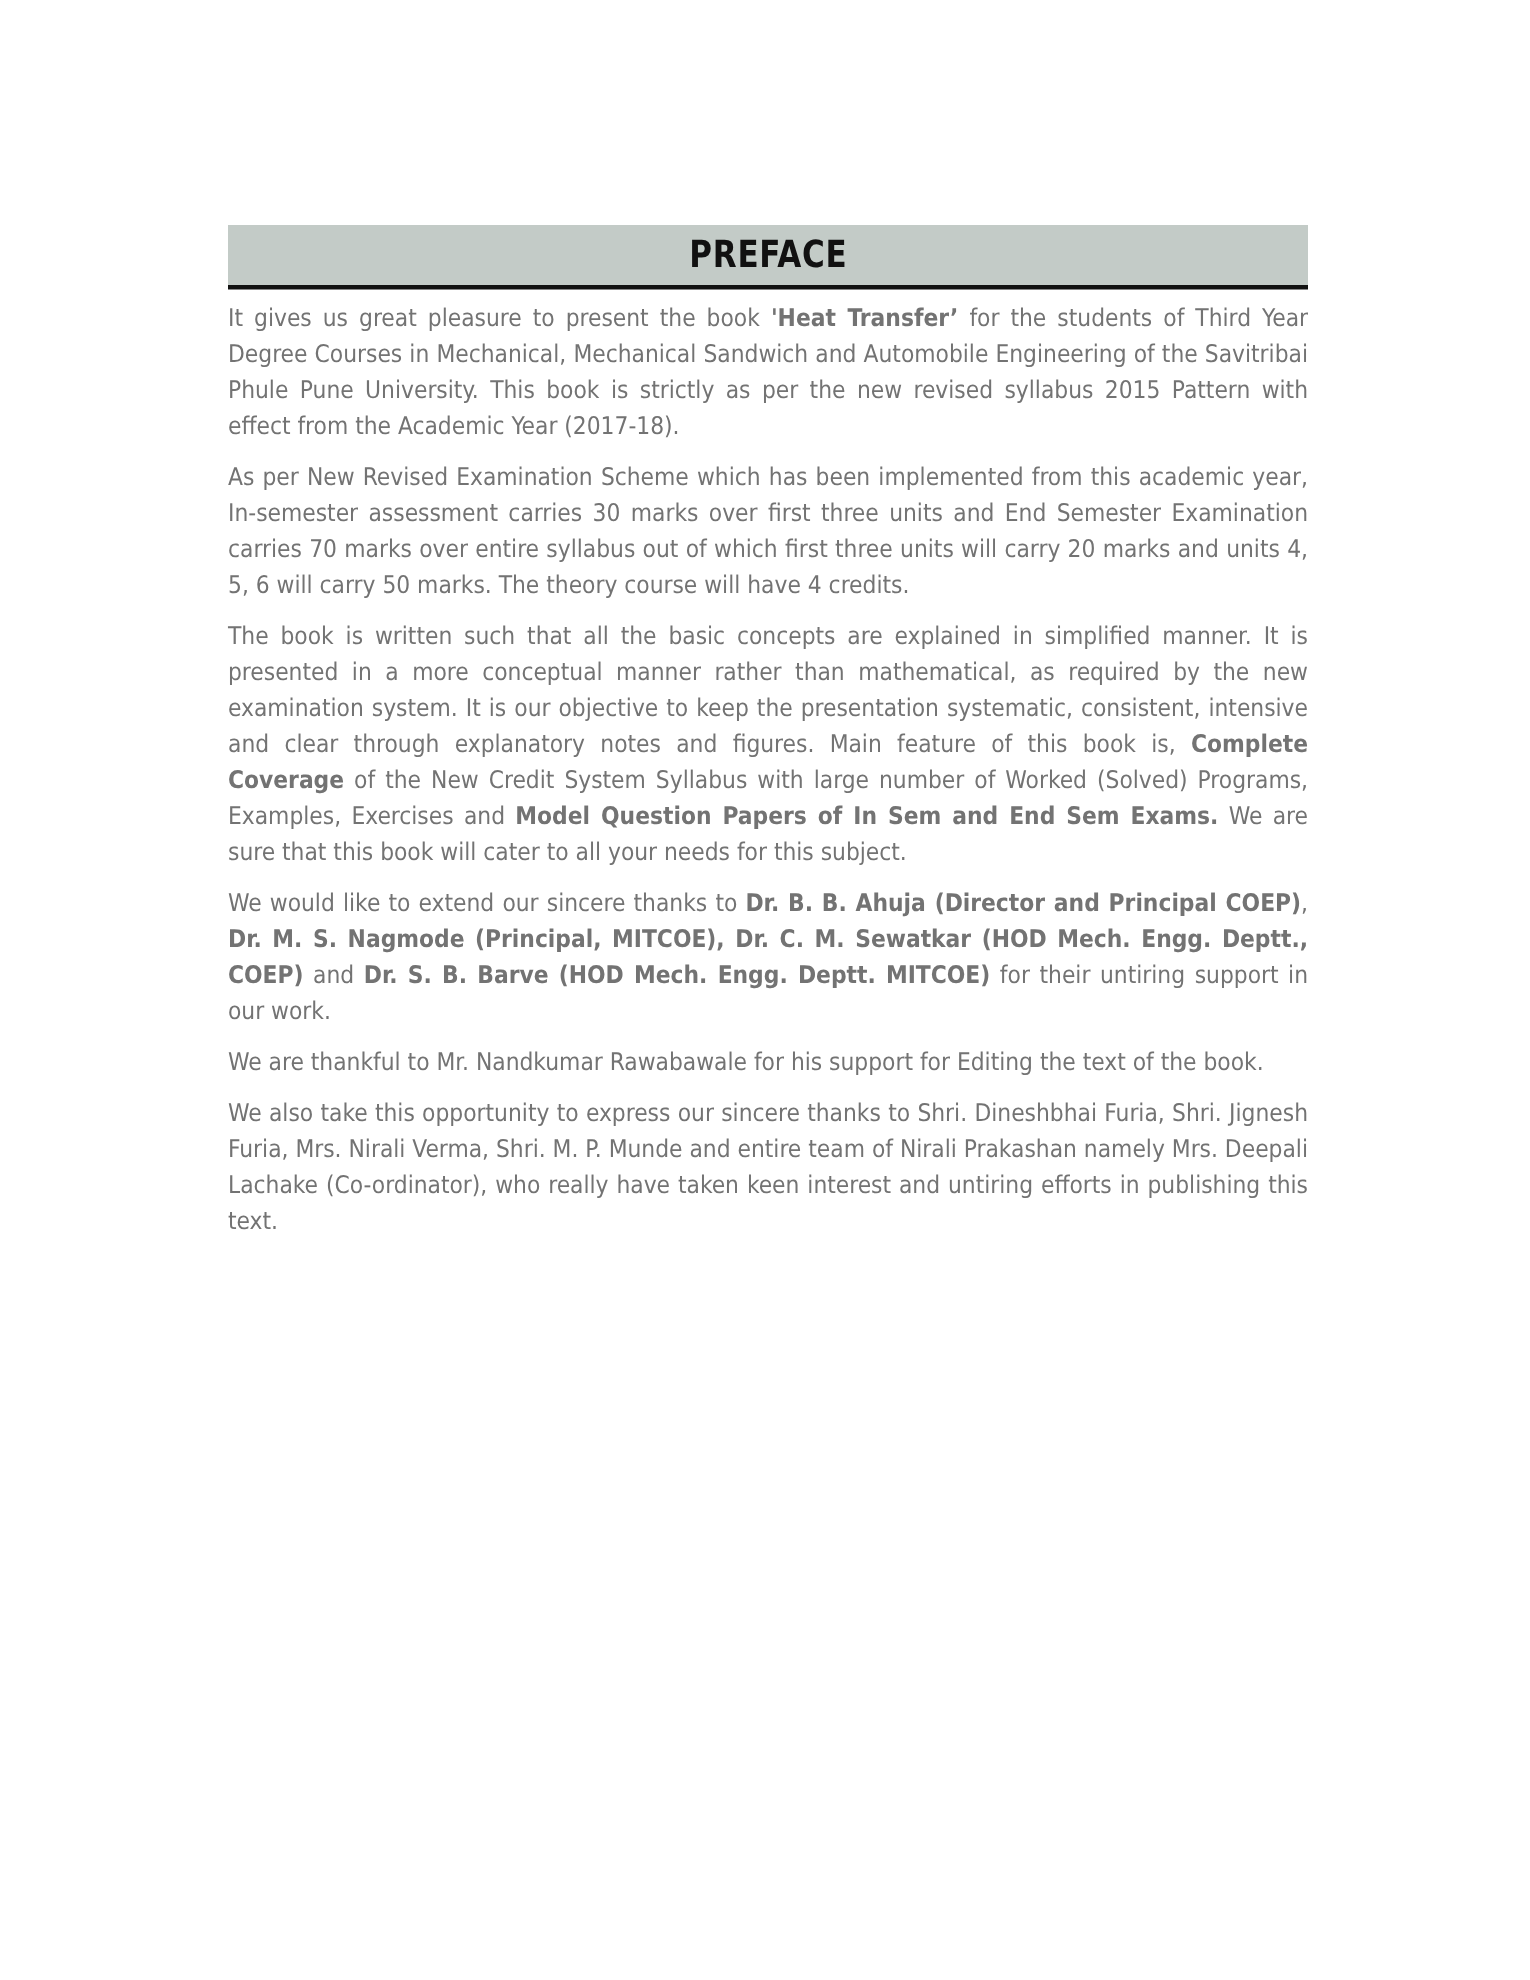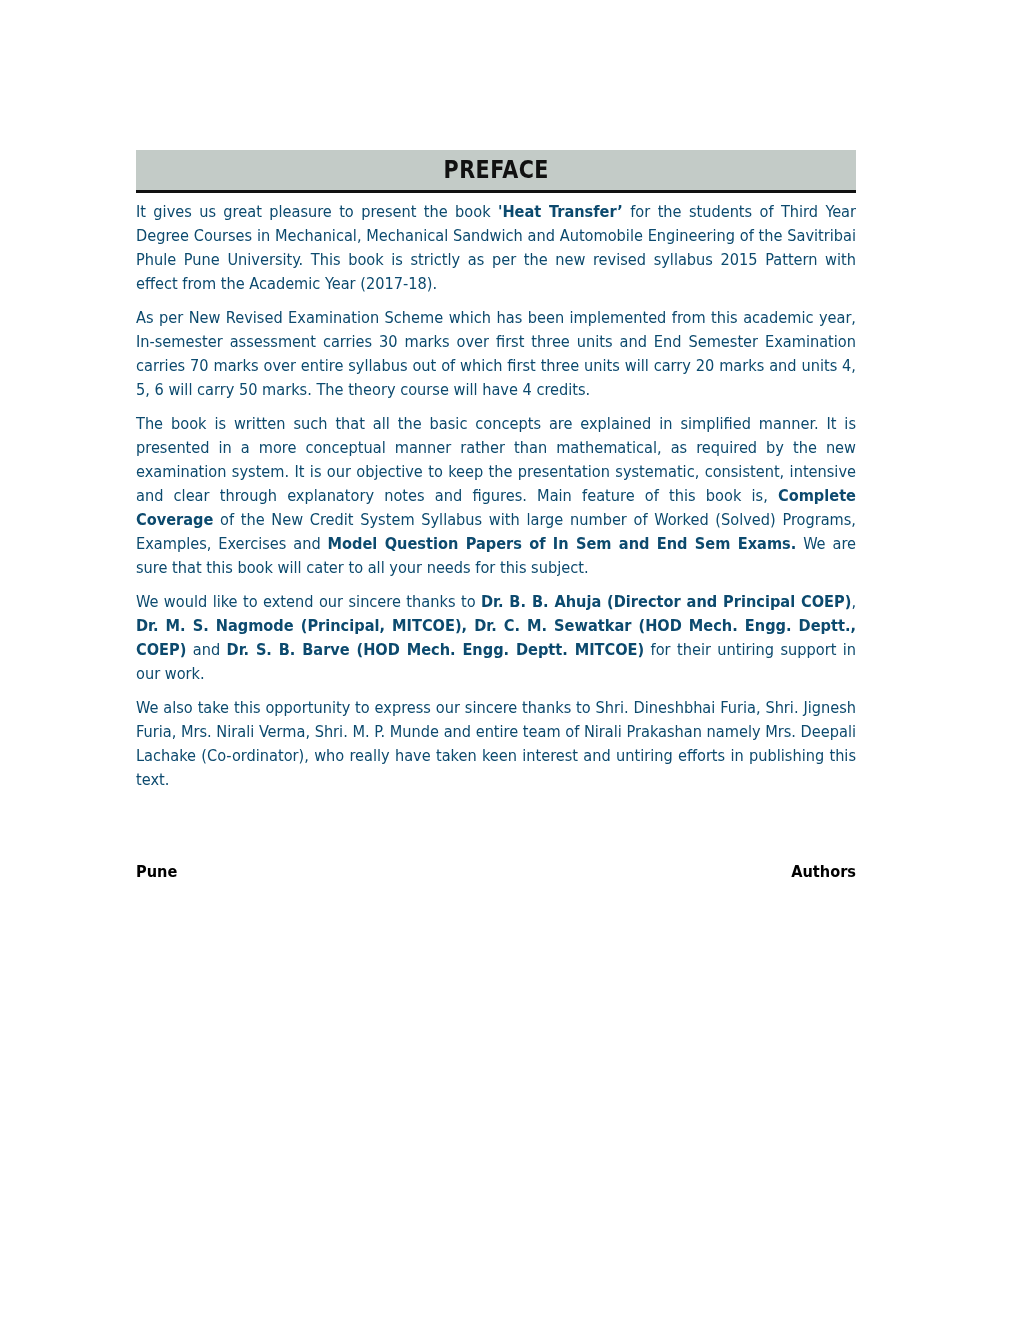--- a/index.html
+++ b/index.html
@@ -11,21 +11,21 @@
     width: 1020px;
     height: 1320px;
     position: relative;
     font-family: "Liberation Sans", sans-serif;
     color: #000000;
     overflow: hidden;
   }
 
   #page {
     position: absolute;
-    left: 136px;
+    left: 152px;
     top: 150px;
     width: 720px;
   }
 
   
   .header-bar {
     background: #c3cbc7;
     height: 40px;
     line-height: 40px;
     text-align: center;
@@ -47,21 +47,21 @@
   }
 
   
   .para {
     font-family: "DejaVu Sans Condensed", "Liberation Sans Narrow", "Liberation Sans", sans-serif;
     font-size: 16.2px;
     line-height: 24px;
     text-align: justify;
     text-justify: inter-word;
     margin: 0 0 10px 0;
-    color: #0c4a6e;
+    color: #737373;
     -webkit-font-smoothing: none;
   }
 
   .spacer-sig {
     height: 58px;
   }
 
   
   .sig-row {
     display: flex;
@@ -82,22 +82,19 @@
 
   <div class="header-bar">
     <span class="header-title">PREFACE</span>
   </div>
   <div class="header-rule"></div>
 
   <p class="para"><span>It gives us great pleasure to present the book </span><span style="font-weight: bold;">'Heat Transfer’</span><span> for the students of Third Year Degree Courses in Mechanical, Mechanical Sandwich and Automobile Engineering of the Savitribai Phule Pune University. This book is strictly as per the new revised syllabus 2015 Pattern with effect from the Academic Year (2017-18).</span></p>
   <p class="para"><span>As per New Revised Examination Scheme which has been implemented from this academic year, In-semester assessment carries 30 marks over first three units and End Semester Examination carries 70 marks over entire syllabus out of which first three units will carry 20 marks and units 4, 5, 6 will carry 50 marks. The theory course will have 4 credits.</span></p>
   <p class="para"><span>The book is written such that all the basic concepts are explained in simplified manner. It is presented in a more conceptual manner rather than mathematical, as required by the new examination system. It is our objective to keep the presentation systematic, consistent, intensive and clear through explanatory notes and figures. Main feature of this book is, </span><span style="font-weight: bold;">Complete Coverage</span><span> of the New Credit System Syllabus with large number of Worked (Solved) Programs, Examples, Exercises and </span><span style="font-weight: bold;">Model Question Papers of In Sem and End Sem Exams.</span><span> We are sure that this book will cater to all your needs for this subject.</span></p>
   <p class="para"><span>We would like to extend our sincere thanks to </span><span style="font-weight: bold;">Dr. B. B. Ahuja (Director and Principal COEP)</span><span>, </span><span style="font-weight: bold;">Dr. M. S. Nagmode (Principal, MITCOE), Dr. C. M. Sewatkar (HOD Mech. Engg. Deptt., COEP)</span><span> and </span><span style="font-weight: bold;">Dr. S. B. Barve (HOD Mech. Engg. Deptt. MITCOE)</span><span> for their untiring support in our work.</span></p>
+  <p class="para"><span>We are thankful to Mr. Nandkumar Rawabawale for his support for Editing the text of the book.</span></p>
   <p class="para"><span>We also take this opportunity to express our sincere thanks to Shri. Dineshbhai Furia, Shri. Jignesh Furia, Mrs. Nirali Verma, Shri. M. P. Munde and entire team of Nirali Prakashan namely Mrs. Deepali Lachake (Co-ordinator), who really have taken keen interest and untiring efforts in publishing this text.</span></p>
 
   <div class="spacer-sig"></div>
 
-  <div class="sig-row">
-    <span class="sig-left">Pune</span>
-    <span class="sig-right">Authors</span>
-  </div>
 
 </div>
 
 </body></html>

